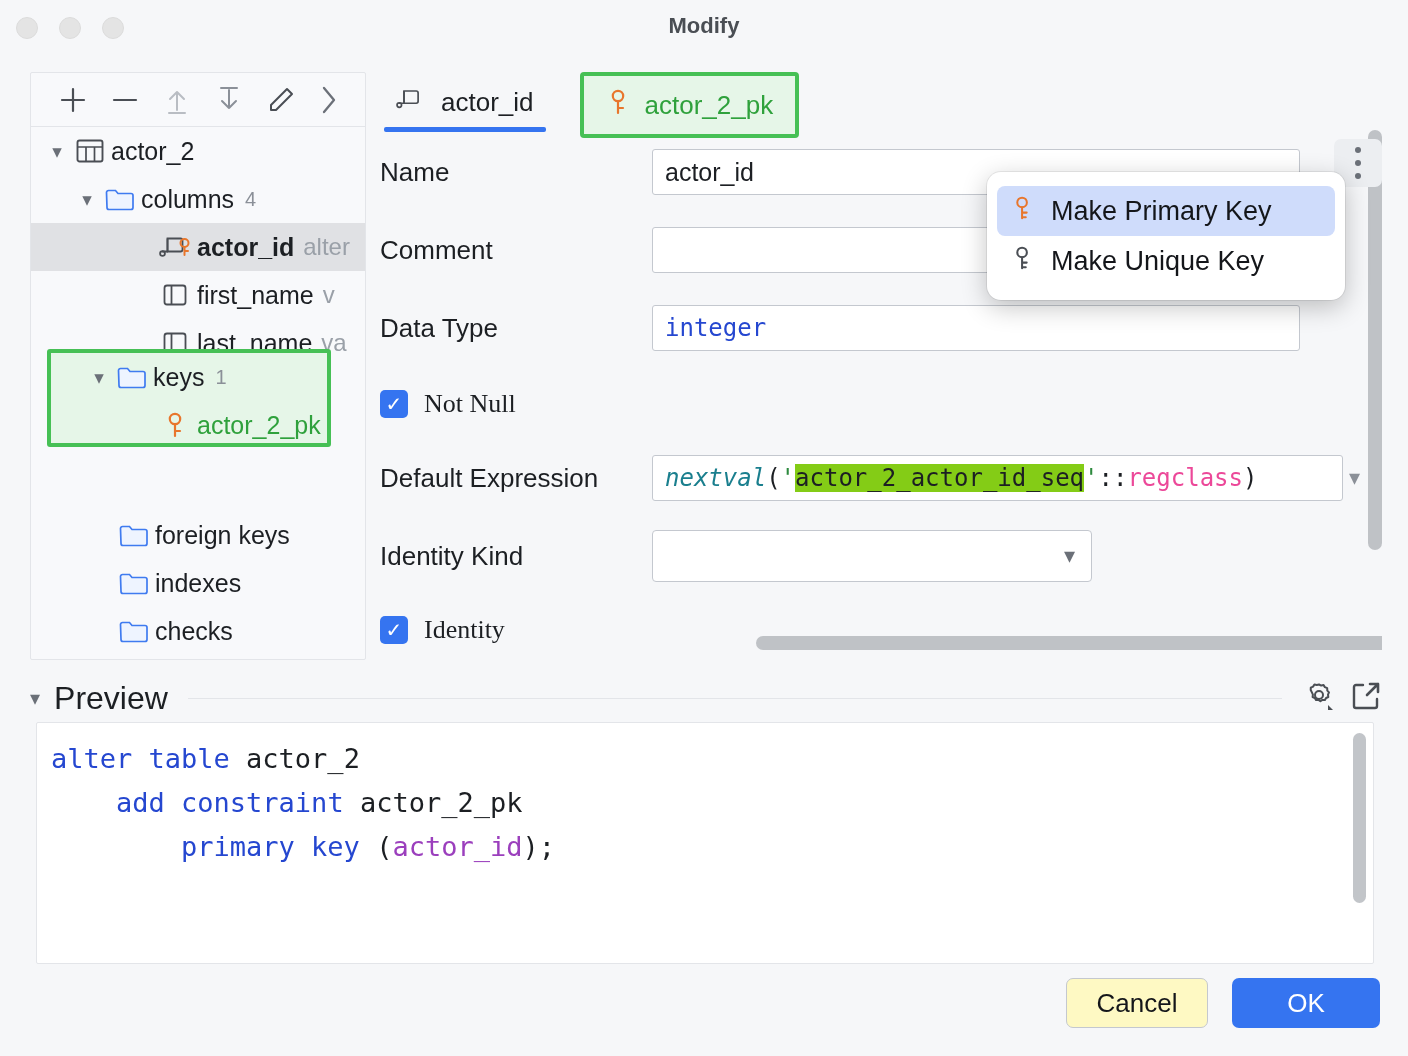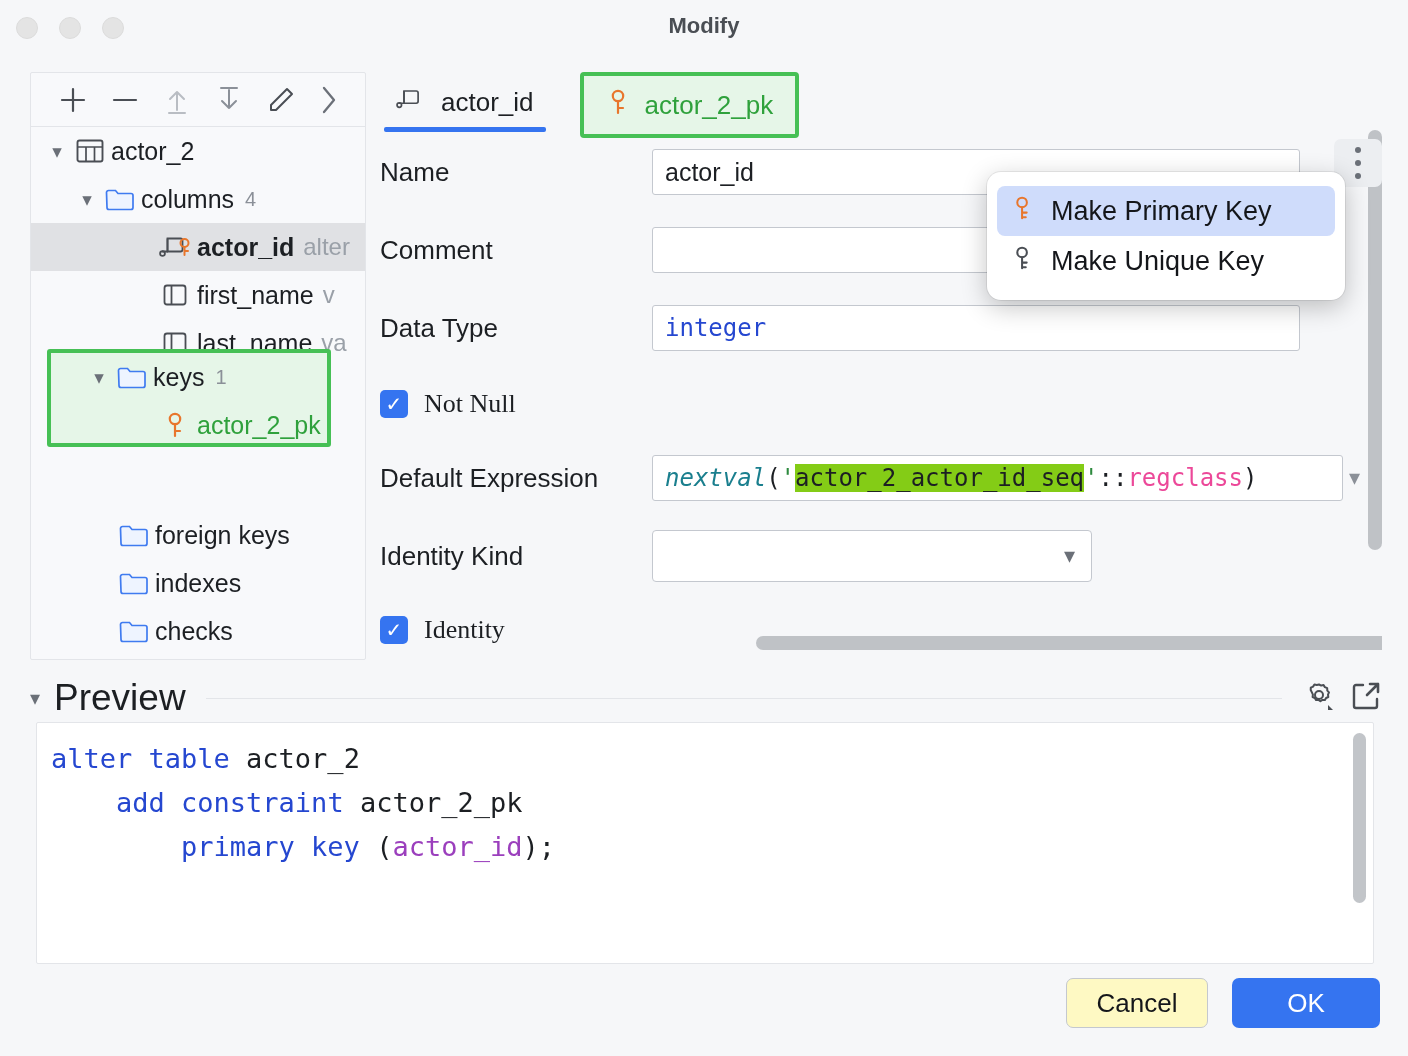--- a/index.html
+++ b/index.html
@@ -143,21 +143,21 @@
   .mitem.hl { background:#cfdcfb; }
   .mitem.disabled { color:#a8adb5; }
   .mshort { position:absolute; right:16px; font-size:26px; color:#a8adb5; }
 
   
   #preview-head {
     position:absolute; left:30px; top:676px; right:26px; height:44px;
     display:flex; align-items:center;
   }
   #preview-head .pchev { color:#6b7078; font-size:20px; margin-right:14px; }
-  #preview-title { font-size:37px; color:#1c1f23; }
+  #preview-title { font-size:32px; color:#1c1f23; }
   #preview-line { flex:1; height:1px; background:#e3e5e9; margin:0 20px; }
   #preview-icons { display:flex; align-items:center; gap:14px; }
 
   #preview-box {
     position:absolute; left:36px; top:722px; right:34px; height:242px;
     background:#fff; border:1px solid #e3e5e9; border-radius:2px; overflow:hidden;
   }
   #sql {
     font-family:"DejaVu Sans Mono", monospace; font-size:27px;
     line-height:44px; padding:14px 0 0 14px; white-space:pre; color:#1c1f23;

